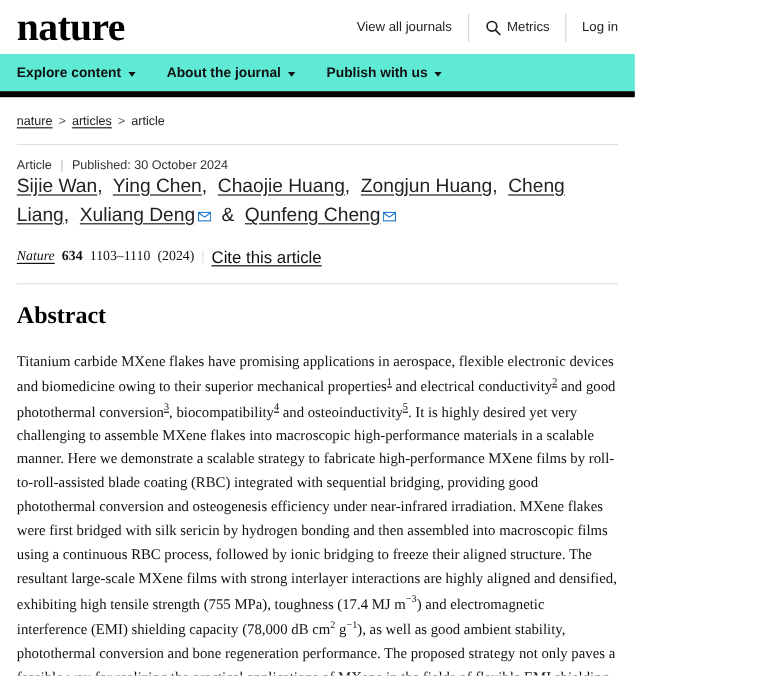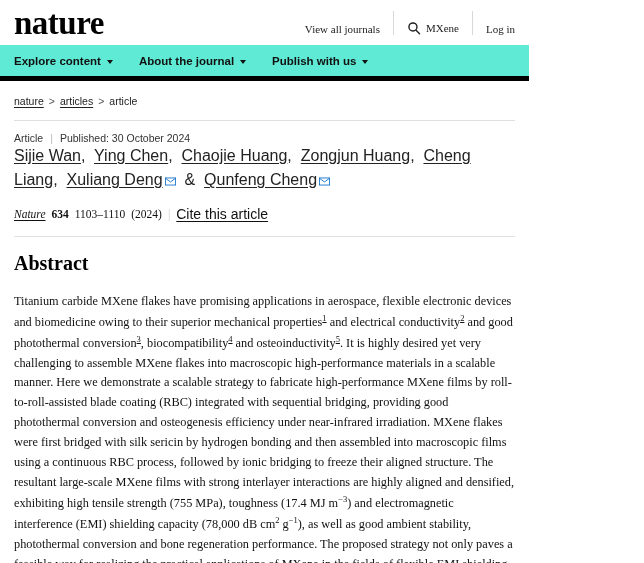--- a/index.html
+++ b/index.html
@@ -28,23 +28,23 @@
     font-weight: 700;
     font-size: 33px;
     letter-spacing: -0.5px;
     line-height: 1;
     color: #000;
     margin-top: 2px;
   }
   .mast-right {
     margin-left: auto;
     display: flex;
-    align-items: flex-end;
+    align-items: center;
     gap: 13px;
-    font-family: Liberation Serif, serif;
+    font-family: Liberation Sans, sans-serif;
     font-size: 11px;
     color: #222;
   }
   .mast-right .item { display: flex; align-items: center; gap: 5px; cursor: pointer; }
   .sep-v {
     width: 1px; height: 24px; background: #d8d8d8;
   }
   .search-ico svg { display: block; }
 
   
@@ -181,21 +181,21 @@
     <div class="mast-right">
       <span class="item">View all journals</span>
       <span class="sep-v"></span>
       <span class="item">
         <span class="search-ico">
           <svg width="14" height="14" viewBox="0 0 16 16" fill="none" stroke="#222" stroke-width="1.6">
             <circle cx="6.8" cy="6.8" r="4.6"></circle>
               <line x1="10.4" y1="10.6" x2="14.3" y2="14.6" stroke-linecap="round"></line>
           </svg>
         </span>
-        <span>MXene</span>
+        <span>Metrics</span>
       </span>
       <span class="sep-v"></span>
       <span class="item">Log in</span>
     </div>
   </div>
 
   <div class="navbar">
     <span class="navitem">
       <span>Explore content</span>
       <span class="caret"></span>

